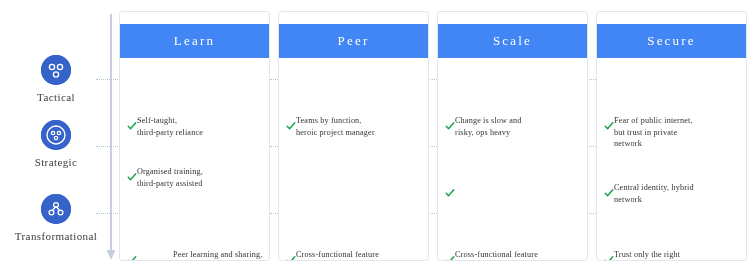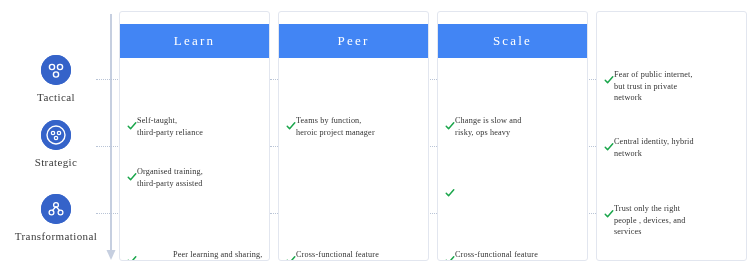--- a/index.html
+++ b/index.html
@@ -287,20 +287,21 @@
               <path d="M1.5 6.3 L4.3 9.2 L10.5 2.2" fill="none" stroke="#1aa64b" stroke-width="1.8" stroke-linecap="round" stroke-linejoin="round"></path>
             </svg>
           </span>
           <span class="cell-text" style="white-space: pre-line;">Cross-functional feature
 teams , greater autonomy</span>
         </div>
       </div>
     </div>
 
     <div class="column">
+      <div class="column-header">Secure</div>
       <div class="column-body">
         <div class="cell" style="top:57px">
           <span class="cell-check">
             <svg width="10" height="10" viewBox="0 0 12 12" aria-hidden="true">
               <path d="M1.5 6.3 L4.3 9.2 L10.5 2.2" fill="none" stroke="#1aa64b" stroke-width="1.8" stroke-linecap="round" stroke-linejoin="round"></path>
             </svg>
           </span>
           <span class="cell-text" style="white-space: pre-line;">Fear of public internet,
 but trust in private
 network</span>

